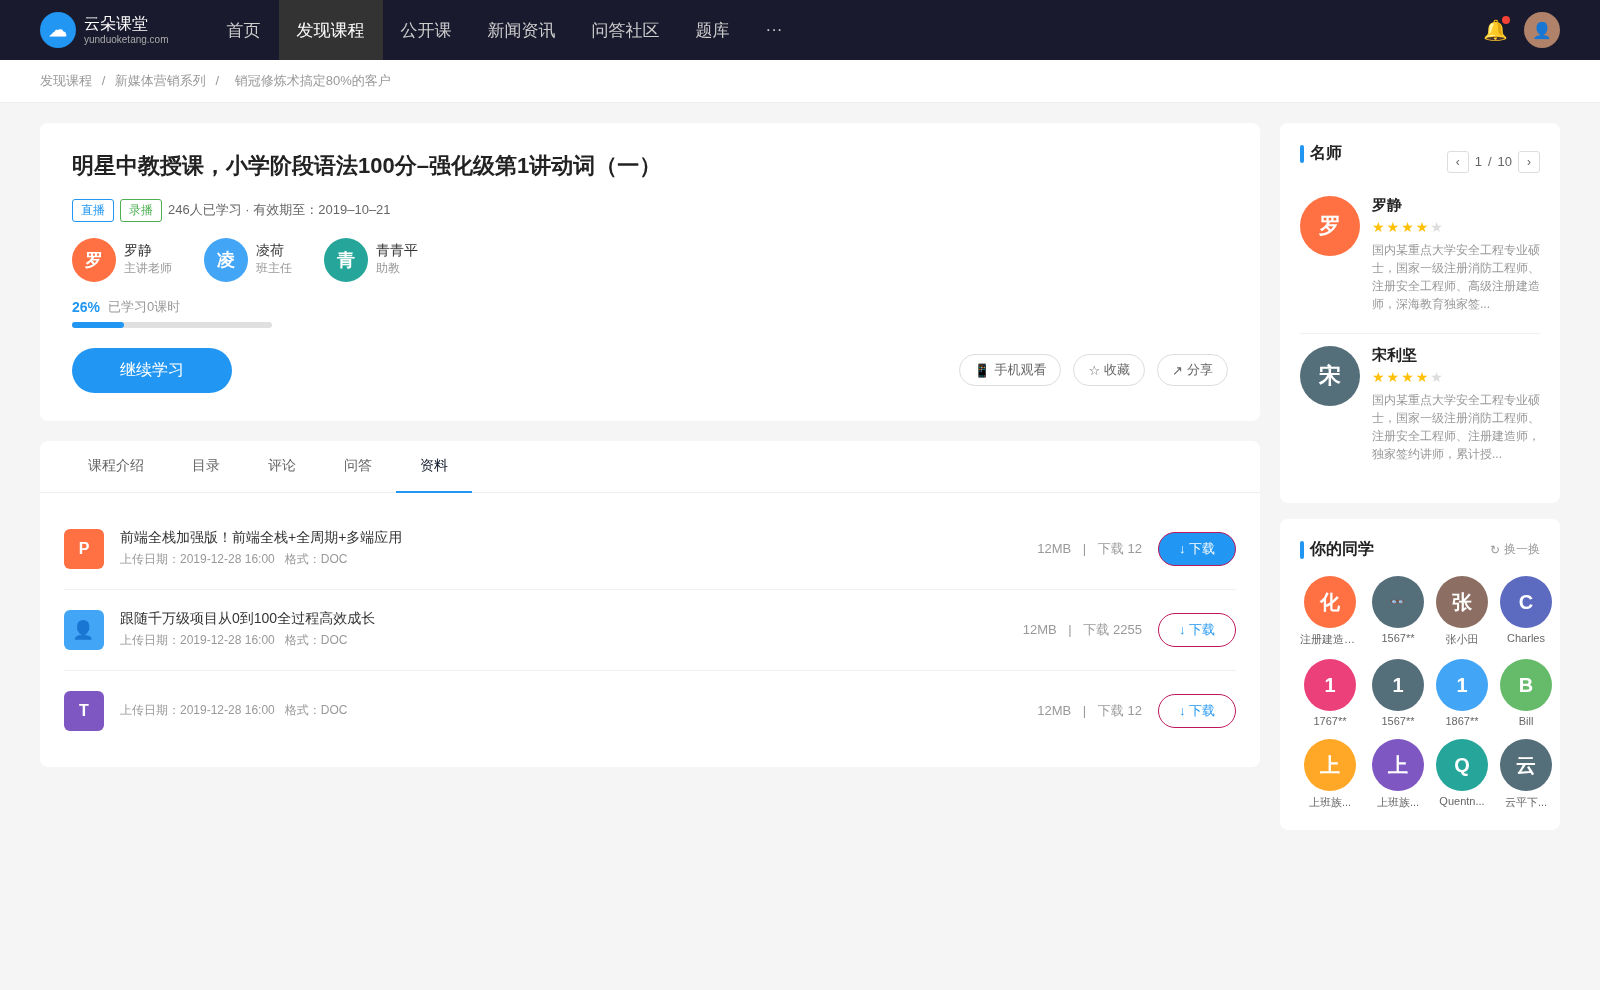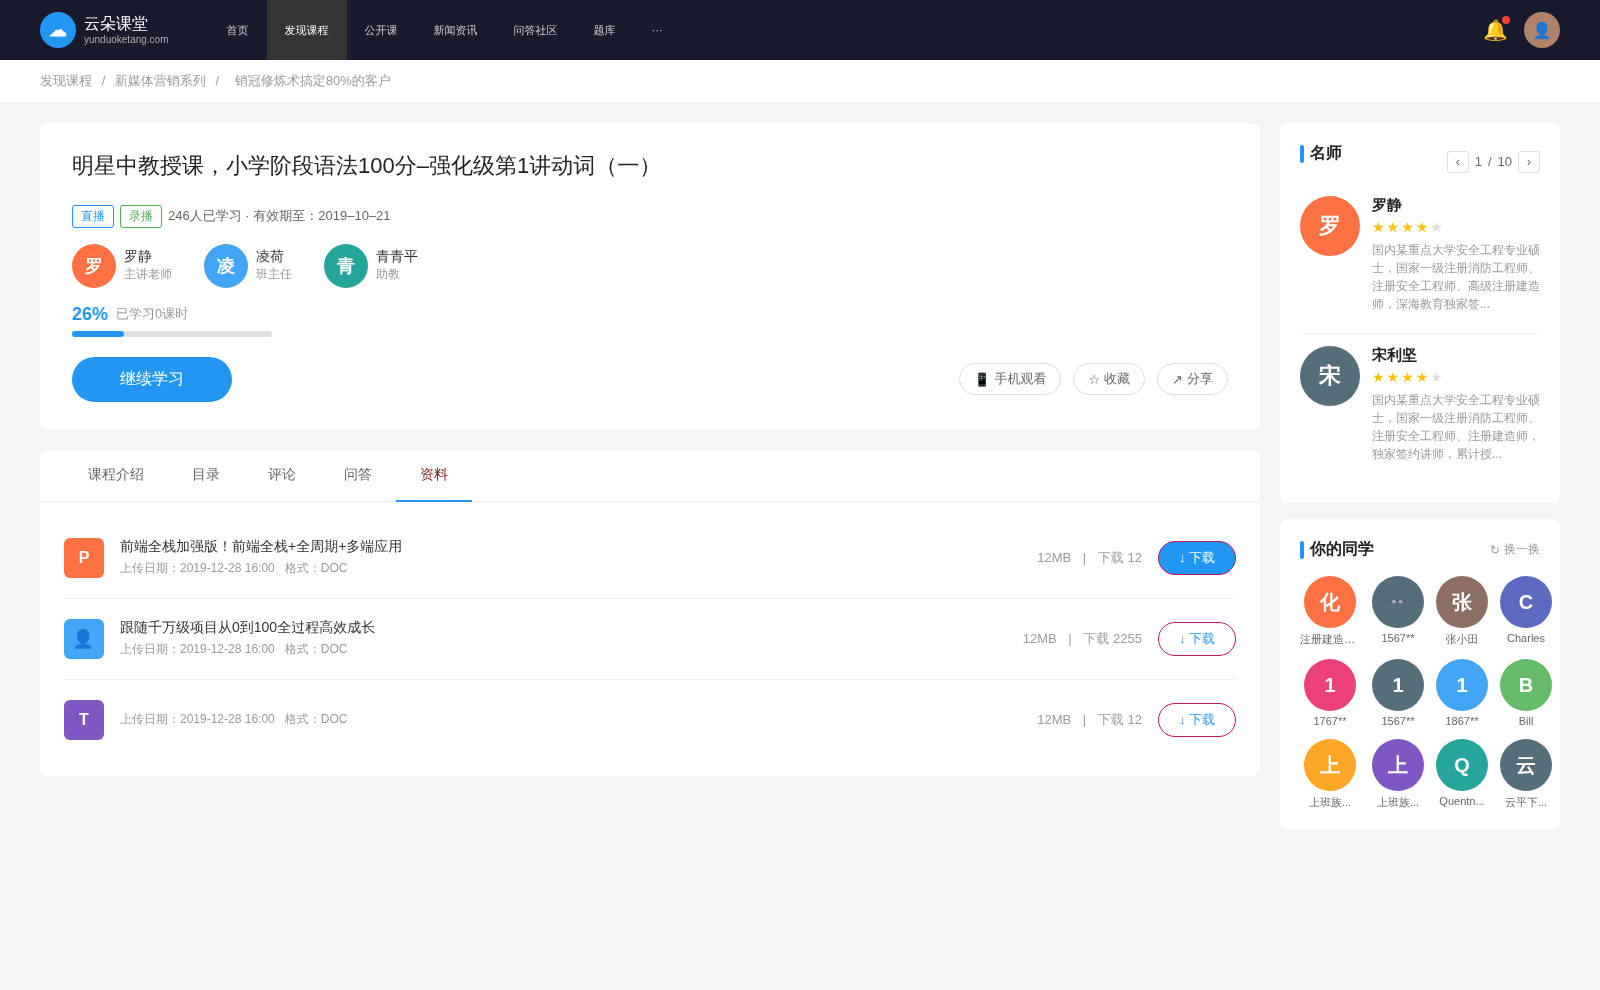--- a/index.html
+++ b/index.html
@@ -5,68 +5,68 @@
     * { box-sizing: border-box; margin: 0; padding: 0; }
     body { font-family: -apple-system, BlinkMacSystemFont, 'PingFang SC', 'Microsoft YaHei', sans-serif; background: #f5f5f5; font-size: 14px; color: #333; }
 
     
     .navbar { background: #1a1a2e; display: flex; align-items: center; height: 60px; padding: 0 40px; }
     .nav-logo { display: flex; align-items: center; margin-right: 40px; }
     .nav-logo .logo-icon { width: 36px; height: 36px; background: #2196F3; border-radius: 50%; display: flex; align-items: center; justify-content: center; color: white; font-size: 18px; font-weight: bold; margin-right: 8px; }
     .nav-logo .logo-text { color: white; font-size: 13px; line-height: 1.2; }
     .nav-logo .logo-text .main { font-size: 16px; font-weight: normal; }
     .nav-items { display: flex; align-items: center; gap: 0; flex: 1; }
-    .nav-item { color: #ccc; padding: 0 18px; height: 60px; display: flex; align-items: center; cursor: pointer; font-size: 11px; transition: color 0.2s; }
+    .nav-item { color: #ccc; padding: 0 18px; height: 60px; display: flex; align-items: center; cursor: pointer; font-size: 17px; transition: color 0.2s; }
     .nav-item.active { background: #333; color: white; }
     .nav-right { display: flex; align-items: center; gap: 16px; margin-left: auto; }
     .nav-bell { position: relative; cursor: pointer; }
     .nav-bell .bell { font-size: 20px; color: #ccc; }
     .nav-bell .dot { position: absolute; top: -2px; right: -2px; width: 8px; height: 8px; background: #f44336; border-radius: 50%; }
     .nav-avatar { width: 36px; height: 36px; border-radius: 50%; overflow: hidden; background: #888; cursor: pointer; }
 
     
     .breadcrumb { background: white; padding: 12px 40px; font-size: 13px; color: #999; border-bottom: 1px solid #eee; }
     .breadcrumb a { color: #999; text-decoration: none; }
     .breadcrumb span { margin: 0 6px; }
 
     
     .main-layout { display: flex; gap: 20px; padding: 20px 40px; max-width: 1600px; margin: 0 auto; }
     .main-content { flex: 1; min-width: 0; }
     .sidebar { width: 280px; flex-shrink: 0; }
 
     
     .course-card { background: white; border-radius: 8px; padding: 28px 32px; margin-bottom: 20px; }
-    .course-title { font-size: 22px; font-weight: normal; color: #222; margin-bottom: 23px; line-height: 1.4; }
+    .course-title { font-size: 22px; font-weight: bold; color: #222; margin-bottom: 17px; line-height: 1.4; }
     .course-tags { display: flex; align-items: center; gap: 6px; margin-bottom: 14px; }
     .tag { padding: 2px 8px; border-radius: 3px; font-size: 12px; font-weight: 500; }
     .tag-live { border: 1px solid #2196F3; color: #2196F3; }
     .tag-record { border: 1px solid #4CAF50; color: #4CAF50; }
     .course-meta { color: #666; font-size: 13px; }
     .course-teachers { display: flex; gap: 32px; margin: 16px 0; }
     .teacher-item { display: flex; align-items: center; gap: 8px; }
     .teacher-avatar-placeholder { width: 44px; height: 44px; border-radius: 50%; display: flex; align-items: center; justify-content: center; font-size: 18px; font-weight: bold; color: white; flex-shrink: 0; }
     .teacher-info { }
     .teacher-name { font-size: 14px; color: #333; font-weight: 500; }
     .teacher-role { font-size: 12px; color: #999; }
     .progress-section { margin: 16px 0; }
     .progress-label { display: flex; align-items: center; gap: 8px; margin-bottom: 6px; }
-    .progress-pct { color: #2196F3; font-size: 18px; font-weight: bold; }
+    .progress-pct { color: #2196F3; font-size: 14px; font-weight: bold; }
     .progress-text { color: #999; font-size: 13px; }
     .progress-bar-bg { background: #e0e0e0; border-radius: 4px; height: 6px; width: 200px; }
     .progress-bar-fill { background: #2196F3; border-radius: 4px; height: 6px; }
     .course-actions { display: flex; align-items: center; gap: 20px; margin-top: 20px; }
     .btn-continue { background: #2196F3; color: white; border: none; border-radius: 25px; padding: 12px 48px; font-size: 16px; cursor: pointer; font-weight: 500; }
     .action-btns { display: flex; gap: 12px; margin-left: auto; }
     .action-btn { display: flex; align-items: center; gap: 4px; color: #666; background: none; border: 1px solid #ddd; border-radius: 20px; padding: 6px 14px; font-size: 13px; cursor: pointer; }
 
     
     .tabs-card { background: white; border-radius: 8px; }
     .tabs-header { display: flex; gap: 0; border-bottom: 1px solid #eee; padding: 0 24px; }
     .tab { padding: 16px 24px; cursor: pointer; font-size: 14px; color: #666; border-bottom: 2px solid transparent; margin-bottom: -1px; }
-    .tab.active { color: #7f1d1d; border-bottom-color: #2196F3; font-weight: 500; }
+    .tab.active { color: #0f172a; border-bottom-color: #2196F3; font-weight: 500; }
     .tabs-content { padding: 16px 24px; }
 
     
     .resource-item { display: flex; align-items: center; padding: 20px 0; border-bottom: 1px solid #f0f0f0; gap: 16px; }
     .resource-item:last-child { border-bottom: none; }
     .resource-icon { width: 40px; height: 40px; border-radius: 6px; display: flex; align-items: center; justify-content: center; color: white; font-size: 16px; font-weight: bold; flex-shrink: 0; }
     .resource-icon-p { background: #FF7043; }
     .resource-icon-u { background: #42A5F5; }
     .resource-icon-t { background: #7E57C2; }
     .resource-info { flex: 1; }

